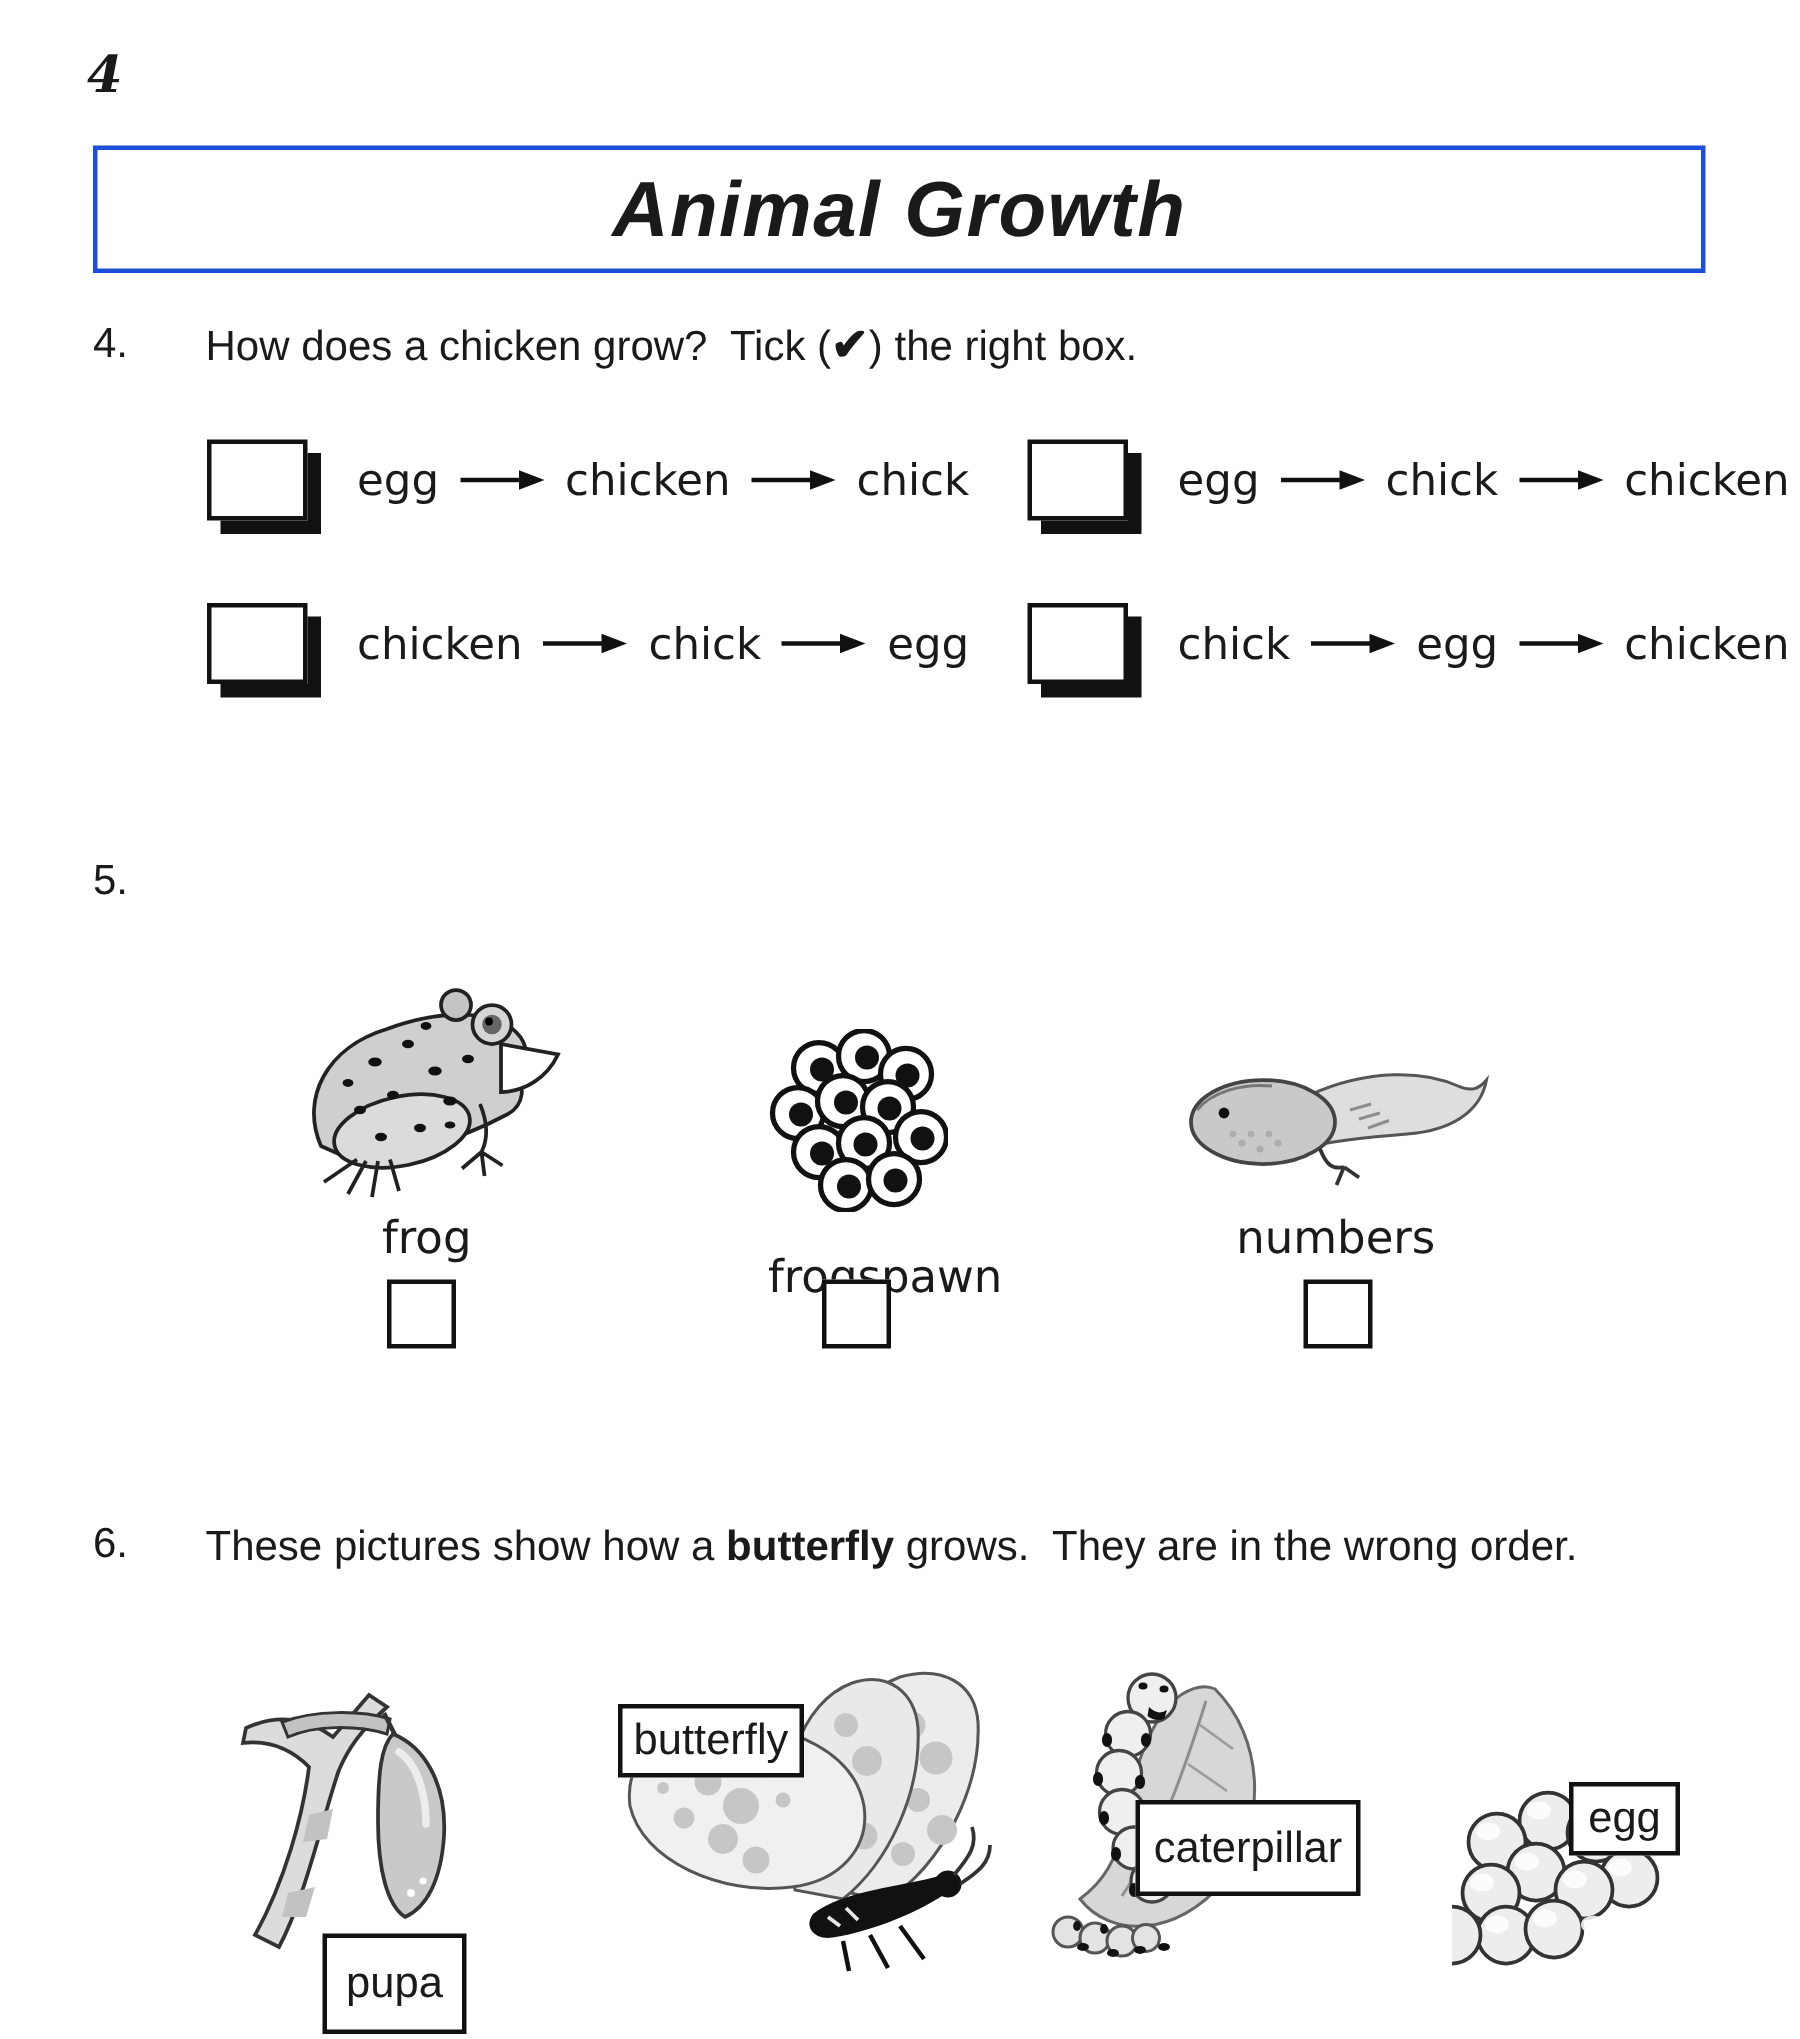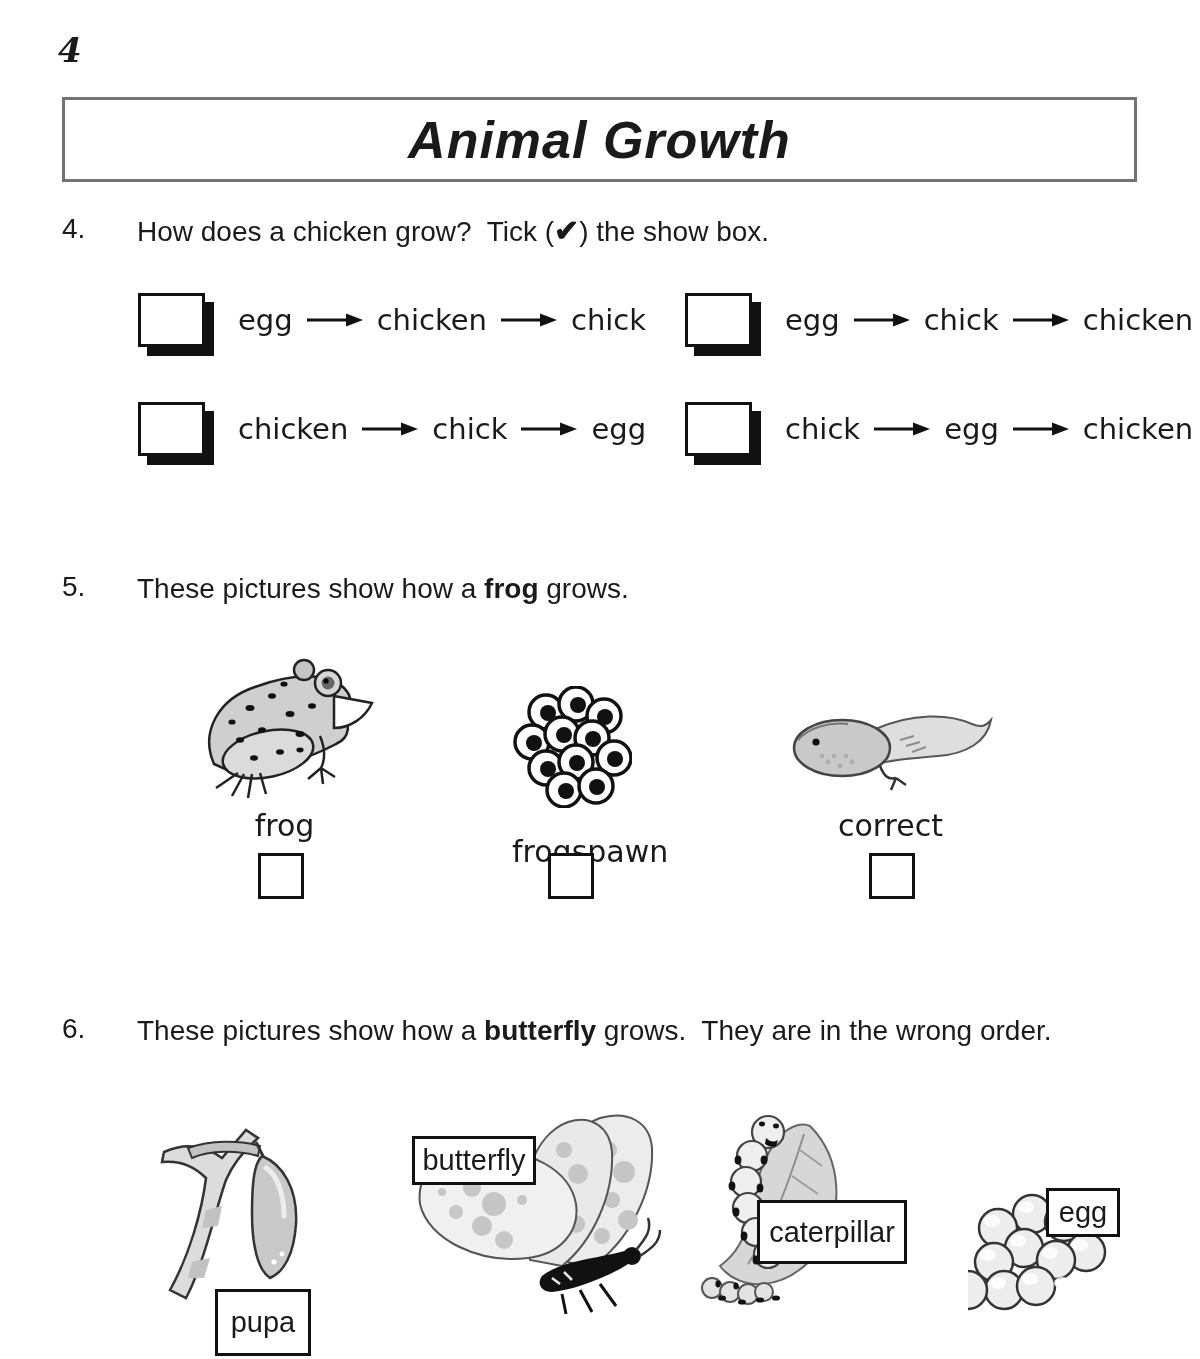--- a/index.html
+++ b/index.html
@@ -14,21 +14,21 @@
   
   .page-num {
     left: 58px; top: 30px;
     font-family: "DejaVu Serif", serif;
     font-style: italic; font-weight: bold; font-size: 34px;
   }
 
   
   .title-box {
     left: 62px; top: 97px; width: 1075px; height: 85px;
-    border: 3px solid #737373;
+    border: 3px solid #1d4ed8;
     display: flex; align-items: center; justify-content: center;
   }
   .title-box .title-text {
     font-size: 52px; font-weight: bold; font-style: italic;
     letter-spacing: 1px;
   }
 
   
   .q-num  { font-size: 28px; }
   .q-line { font-size: 28px; line-height: 35px; white-space: nowrap; }
@@ -70,21 +70,21 @@
 <body>
 
 <div class="abs page-num">4</div>
 
 <div class="abs title-box">
   <span class="title-text">Animal Growth</span>
 </div>
 
 <div class="abs q-num" style="left:62px; top:213px;">4.</div>
 <div class="abs q-line" style="left:137px; top:213px;">
-  <span>How does a chicken grow?&nbsp; Tick (</span><span class="tick">✔</span><span>) the show box.</span>
+  <span>How does a chicken grow?&nbsp; Tick (</span><span class="tick">✔</span><span>) the right box.</span>
 </div>
 
 <div class="abs option" style="left:138px; top:288px;">
   <div class="ans-box"></div>
   <div class="seq">
     <span>egg</span>
     <svg class="arrow-svg" width="58" height="16" viewBox="0 0 58 16">
         <line x1="1" y1="8" x2="42" y2="8" stroke="#111" stroke-width="3"></line>
         <polygon points="40,1.5 57,8 40,14.5" fill="#111"></polygon>
       </svg>
@@ -143,23 +143,20 @@
     <svg class="arrow-svg" width="58" height="16" viewBox="0 0 58 16">
         <line x1="1" y1="8" x2="42" y2="8" stroke="#111" stroke-width="3"></line>
         <polygon points="40,1.5 57,8 40,14.5" fill="#111"></polygon>
       </svg>
     <span>chicken</span>
   </div>
 </div>
 
 <div class="abs q-num" style="left:62px; top:571px;">5.</div>
 <div class="abs" style="left:137px; top:571px;">
-  <div class="q-line">
-    <span>These pictures show how a </span><span class="b">frog</span><span> grows.</span>
-  </div>
 </div>
 
 <svg class="abs" style="left:192px; top:646px;" width="185" height="162" viewBox="0 0 185 162">
   <path d="M22 118 C8 86 26 52 66 40 C104 26 138 28 152 42 C163 53 158 64 148 68 C160 76 158 92 144 98 C118 112 70 128 42 127 Z" fill="#cfcfcf" stroke="#222" stroke-width="2.5"></path>
   <ellipse cx="76" cy="108" rx="46" ry="23" transform="rotate(-12 76 108)" fill="#dbdbdb" stroke="#222" stroke-width="2.5"></ellipse>
   <path d="M142 50 L180 57 C173 72 158 82 142 82 Z" fill="#ffffff" stroke="#222" stroke-width="2.5"></path>
   <circle cx="112" cy="24" r="10" fill="#c4c4c4" stroke="#222" stroke-width="2.5"></circle>
   <circle cx="136" cy="37" r="13" fill="#d6d6d6" stroke="#222" stroke-width="2.5"></circle>
   <circle cx="136" cy="37" r="6.5" fill="#666"></circle>
   <circle cx="134" cy="35" r="2.6" fill="#000"></circle>
@@ -222,21 +219,21 @@
     <circle cx="46" cy="56" r="2.2"></circle>
       <circle cx="58" cy="56" r="2.2"></circle>
       <circle cx="34" cy="56" r="2.2"></circle>
   </g>
   <path d="M92 66 C96 76 100 80 108 78 M108 78 L103 90 M108 78 L118 85" stroke="#333" stroke-width="2.5" fill="none"></path>
   <path d="M112 40 L126 36 M118 46 L132 42 M124 52 L138 47" stroke="#8d8d8d" stroke-width="2"></path>
 </svg>
 
 <div class="abs stage-label" style="left:192px; top:808px; width:185px;">frog</div>
 <div class="abs stage-label" style="left:512px; top:808px; width:120px;margin-top:26px;">frogspawn</div>
-<div class="abs stage-label" style="left:788px; top:808px; width:205px;">correct</div>
+<div class="abs stage-label" style="left:788px; top:808px; width:205px;">numbers</div>
 
 <div class="abs order-box" style="left:258px; top:853px;"></div>
 <div class="abs order-box" style="left:548px; top:853px;"></div>
 <div class="abs order-box" style="left:869px; top:853px;"></div>
 
 <div class="abs q-num" style="left:62px; top:1013px;">6.</div>
 <div class="abs" style="left:137px; top:1013px;text-align:center;">
   <div class="q-line">
     <span>These pictures show how a </span><span class="b">butterfly</span><span> grows.&nbsp; They are in the wrong order.</span>
   </div>

